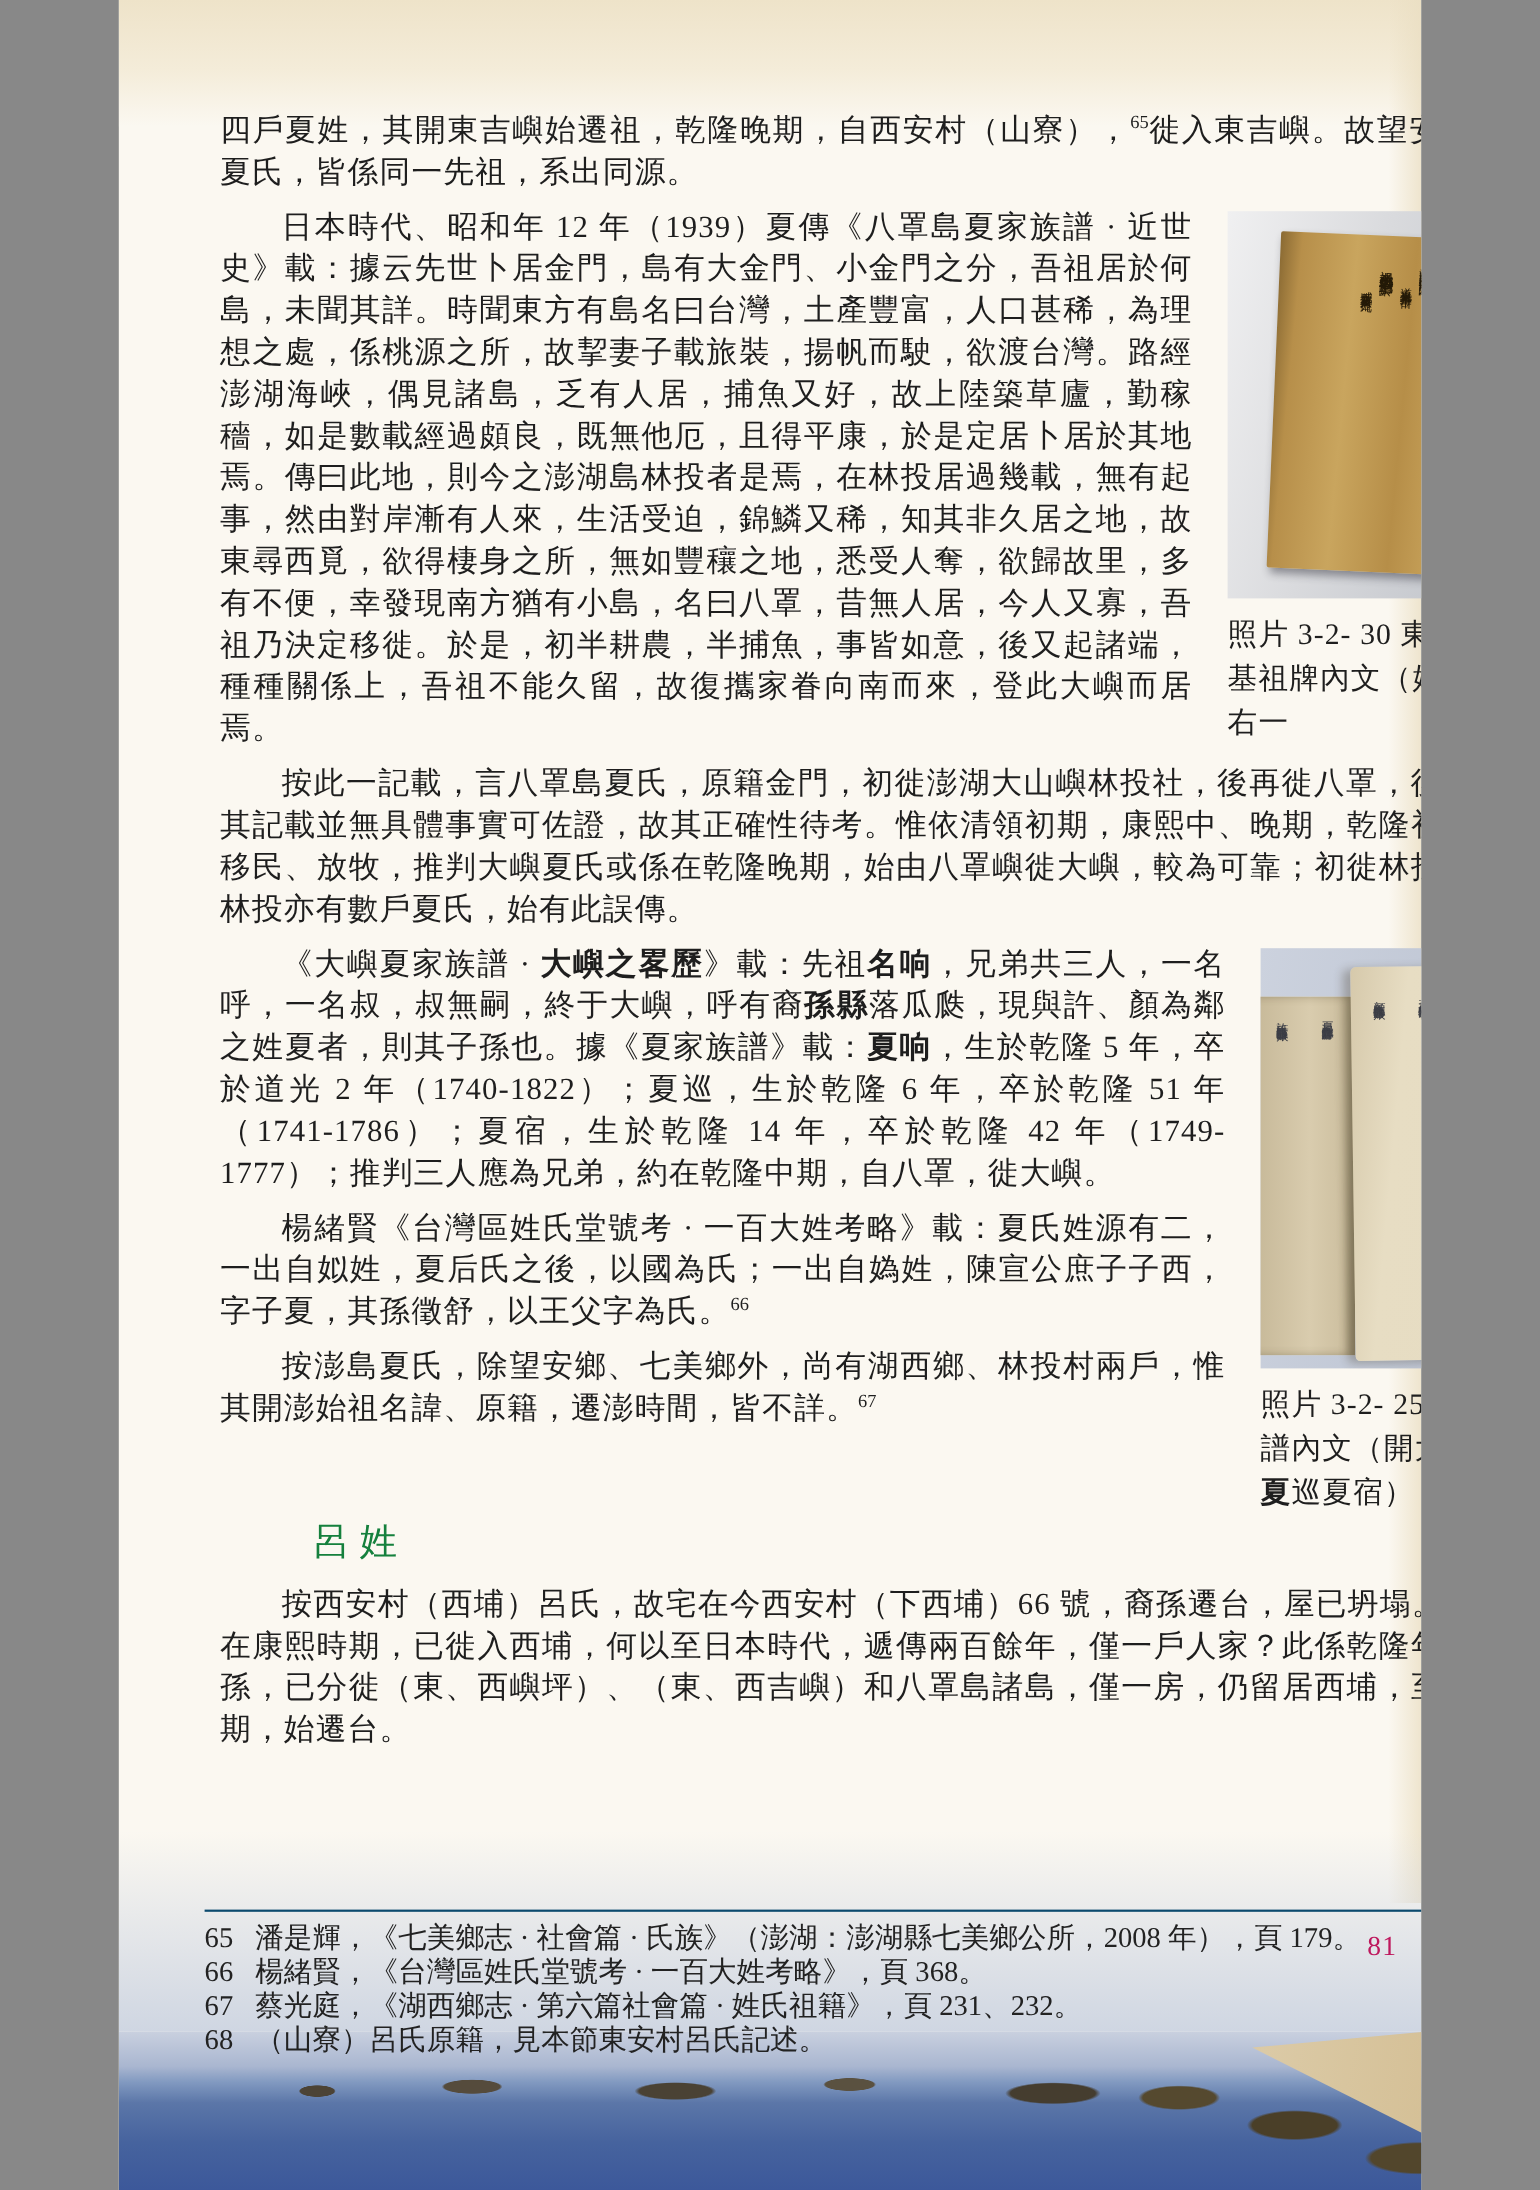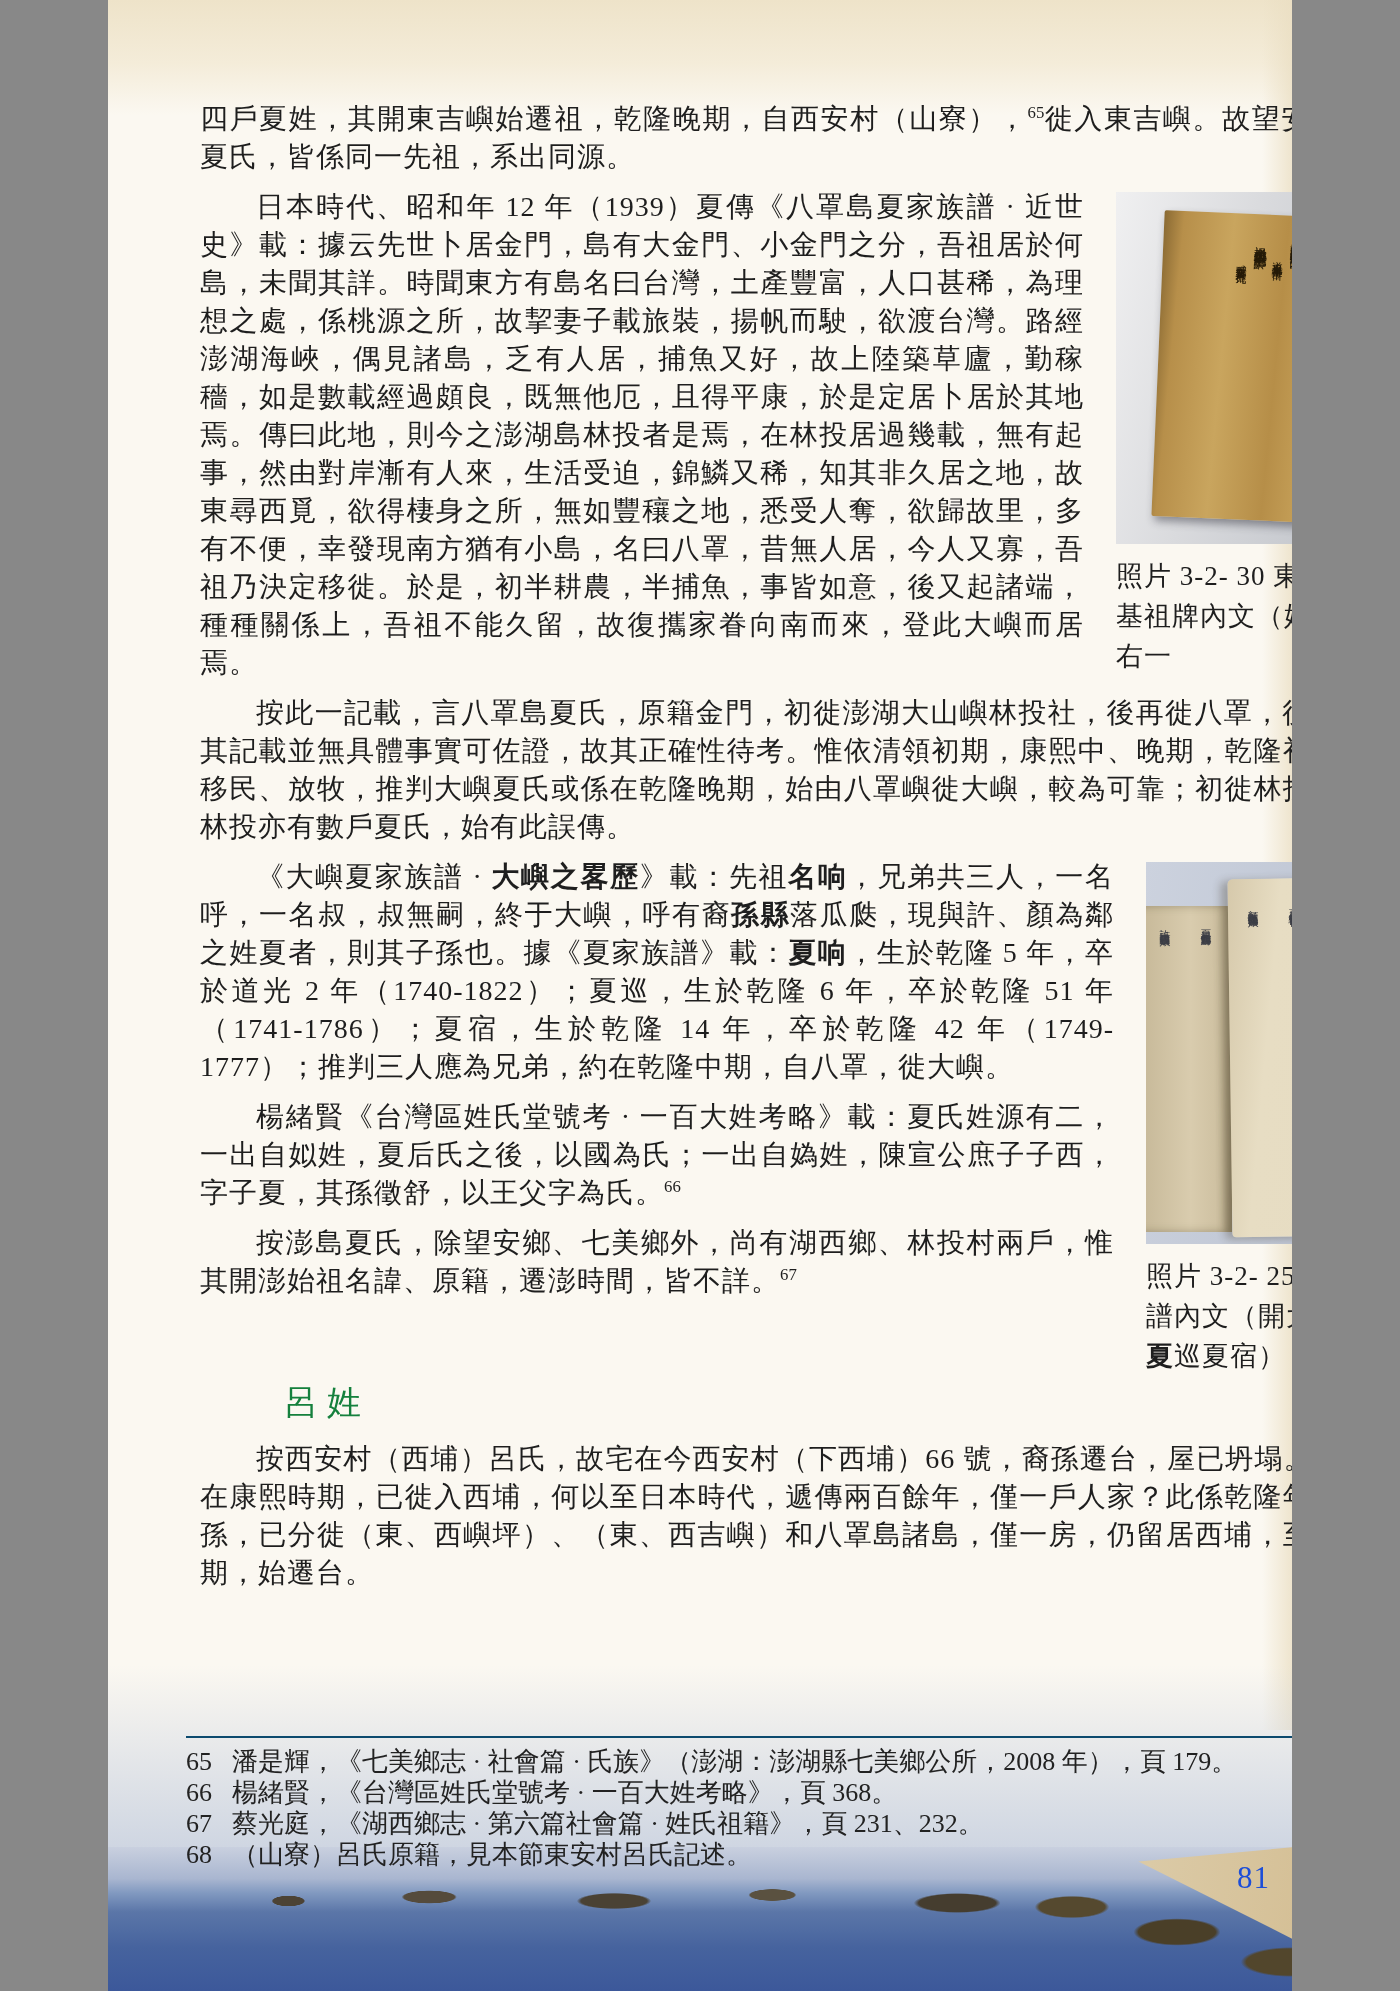--- a/index.html
+++ b/index.html
@@ -86,22 +86,22 @@
     background:
       radial-gradient(60px 18px at 20% 20%, #55492f 55%, rgba(0,0,0,0) 62%),
       radial-gradient(70px 22px at 45% 45%, #4a3f28 55%, rgba(0,0,0,0) 62%),
       radial-gradient(80px 24px at 72% 75%, #52462c 55%, rgba(0,0,0,0) 62%),
       radial-gradient(50px 16px at 90% 95%, #463b24 55%, rgba(0,0,0,0) 62%);}
   .footnotes{position:absolute;left:78px;top:1736px;width:1266px;
     border-top:2px solid #0c4a6e;padding-top:8px;
     font-size:26px;line-height:31px;color:#222;z-index:3;}
   .fn{white-space:nowrap;overflow:hidden;}
   .fn-num{display:inline-block;width:46px;}
-  .pageno{position:absolute;right:22px;top:1860px;z-index:4;
-    font-size:31px;color:#1d4ed8;letter-spacing:1px;}
+  .pageno{position:absolute;right:22px;top:1756px;z-index:4;
+    font-size:25px;color:#be185d;letter-spacing:1px;}
 </style>
 </head>
 <body>
 
 <div class="page">
   <div class="top-band"></div>
   <div class="edge-tint"></div>
 
   <div class="content">
 

